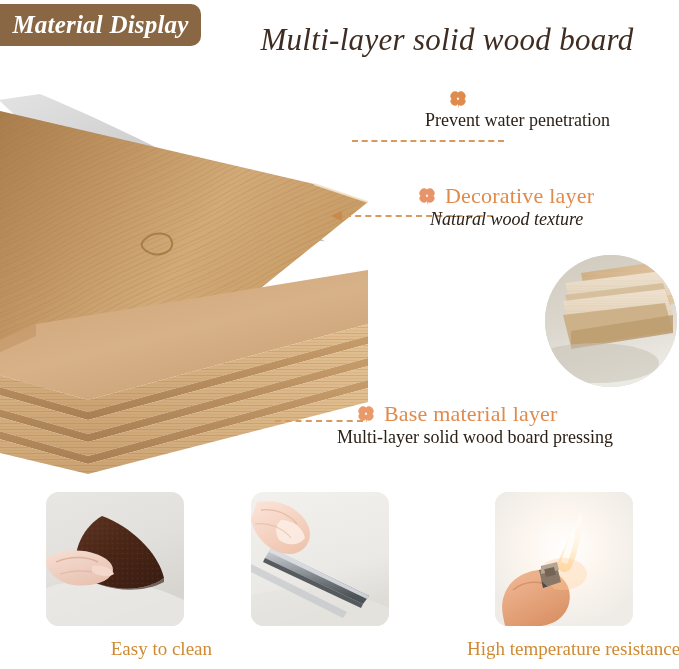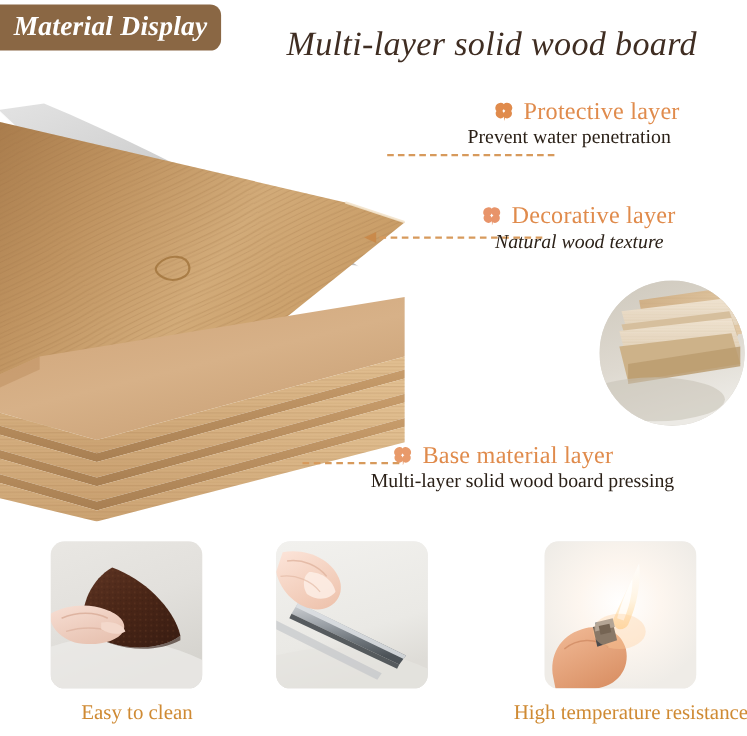--- a/index.html
+++ b/index.html
@@ -107,21 +107,21 @@
     border-bottom: 5px solid transparent;
     border-right: 11px solid #c98a4b;
   }
 
   
   #callout-protective { left: 447px; top: 88px; }
   #callout-protective .callout-sub { margin-left: -22px; }
   #leader-1 { left: 352px; top: 140px; width: 152px; }
 
   
-  #callout-decorative { left: 436px; top: 183px; }
+  #callout-decorative { left: 416px; top: 183px; }
   #callout-decorative .callout-sub { margin-left: 14px; font-style: italic; }
   #leader-2 { left: 345px; top: 215px; width: 148px; }
   #arrow-2 { left: 331px; top: 211px; }
 
   
   #callout-base { left: 355px; top: 401px; }
   #callout-base .callout-sub { margin-left: -18px; }
   #leader-3 { left: 275px; top: 420px; width: 88px; }
 
   
@@ -166,21 +166,21 @@
   #feature-1 .feature-photo { margin-left: 6px; }
   #feature-2 .feature-photo { margin-left: 6px; }
 
   .feature-caption {
     margin-top: 12px;
     text-align: center;
     font-size: 19px;
     color: #cf8a33;
     white-space: nowrap;
   }
-  #feature-0 .feature-caption { text-align: center; }
+  #feature-0 .feature-caption { text-align: right; }
   #feature-1 .feature-caption { margin-left: -26px; }
   #feature-2 .feature-caption { margin-left: -22px; text-align: right; }
 </style>
 </head>
 <body>
 
 <div id="page">
 
   <div id="badge">
     <span id="badge-label">Material Display</span>
@@ -277,21 +277,20 @@
     <div class="callout-head">
       <svg class="clover-icon" viewBox="0 0 24 24">
         <g fill="#e08b4c">
           <ellipse cx="8.2" cy="8.2" rx="5.0" ry="4.2" transform="rotate(-42 8.2 8.2)"></ellipse>
           <ellipse cx="15.8" cy="8.2" rx="5.0" ry="4.2" transform="rotate(42 15.8 8.2)"></ellipse>
           <ellipse cx="8.2" cy="15.0" rx="4.6" ry="3.9" transform="rotate(42 8.2 15.0)"></ellipse>
           <ellipse cx="15.8" cy="15.0" rx="4.6" ry="3.9" transform="rotate(-42 15.8 15.0)"></ellipse>
           <path d="M12.6 15.2 c 0.9 2.6 0.6 4.9 -0.4 6.6 c 0.2 -2.2 0.0 -4.3 -0.9 -6.2 z"></path>
         </g>
       </svg>
-      <span class="callout-title">Protective layer</span>
     </div>
     <div class="callout-sub">Prevent water penetration</div>
   </div>
 
   <div class="leader-arrow" id="arrow-2"></div>
   <div class="leader" id="leader-2"></div>
   <div class="callout" id="callout-decorative">
     <div class="callout-head">
       <svg class="clover-icon" viewBox="0 0 24 24">
         <g fill="#e8946a">

